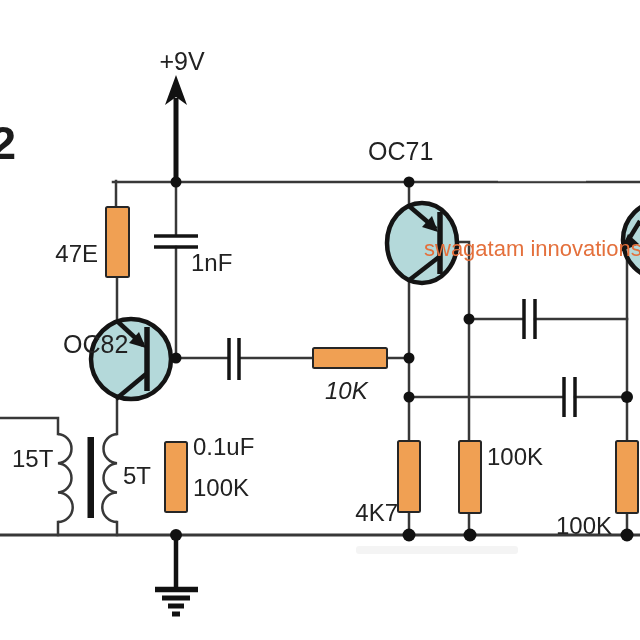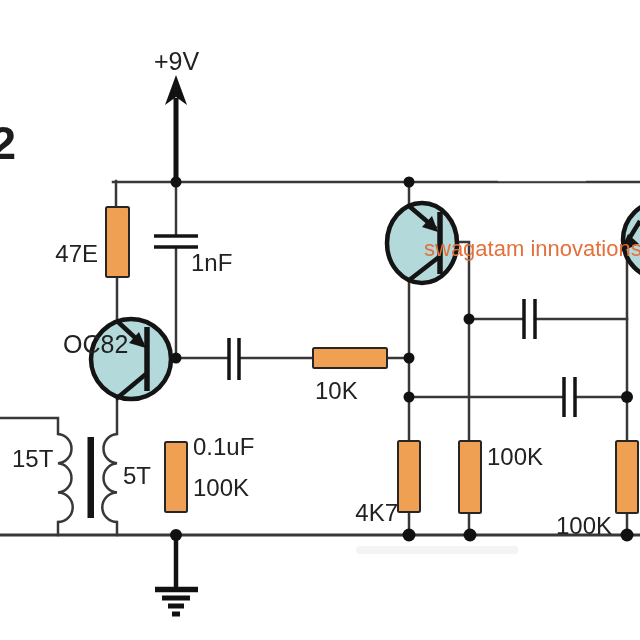--- a/index.html
+++ b/index.html
@@ -7,21 +7,21 @@
     width:640px;height:640px;overflow:hidden;position:relative;
     background:#ffffff;
     font-family:"Liberation Sans", sans-serif;
   }
   #stage{position:absolute;left:0;top:0;width:640px;height:640px;}
   svg{position:absolute;left:0;top:0;}
   .lbl{
     position:absolute;color:#222;font-size:24px;line-height:1.05;
     white-space:nowrap;z-index:2;letter-spacing:0px;
   }
-  .lbl.center{}
+  .lbl.center{text-align:center;}
   .lbl.right{text-align:right;margin-top:24px;}
   #fig-number{
     position:absolute;left:-10px;top:119px;font-size:47px;font-weight:700;
     color:#1c1c1c;z-index:2;line-height:1;
   }
   #watermark{
     position:absolute;left:424px;top:236px;font-size:22px;z-index:3;
     white-space:nowrap;
   }
 </style>
@@ -142,30 +142,31 @@
   <g>
     <path d="M498 180.6 H586" stroke="#ffffff" stroke-width="1.4" opacity="0.75"></path>
     <rect x="356" y="546" width="162" height="8" rx="3" fill="#ececec" opacity="0.6"></rect>
   </g>
 </svg>
 
 <div id="fig-number">2</div>
 
 <div class="lbl center" style="left:154px;top:48px;width:56px;font-size:25px;">+9V</div>
 
+<div class="lbl" style="left:368px;top:138px;font-size:25px;">OC71</div>
 
 <div class="lbl" style="left:23px;top:331px;font-size:25px;margin-left:40px;">OC82</div>
 
 <div class="lbl right" style="left:40px;top:217px;width:58px;">47E</div>
 
 <div class="lbl" style="left:191px;top:250px;text-align:right;">1nF</div>
 
 <div class="lbl" style="left:193px;top:386px;margin-top:48px;">0.1uF</div>
 
-<div class="lbl" style="left:315px;top:378px;">10K</div>
+<div class="lbl" style="left:325px;top:378px;font-style:italic;">10K</div>
 
 <div class="lbl right" style="left:338px;top:476px;width:60px;">4K7</div>
 
 <div class="lbl" style="left:193px;top:475px;">100K</div>
 
 <div class="lbl" style="left:487px;top:444px;">100K</div>
 
 <div class="lbl right" style="left:538px;top:489px;width:74px;">100K</div>
 
 <div class="lbl" style="left:12px;top:446px;">15T</div>

